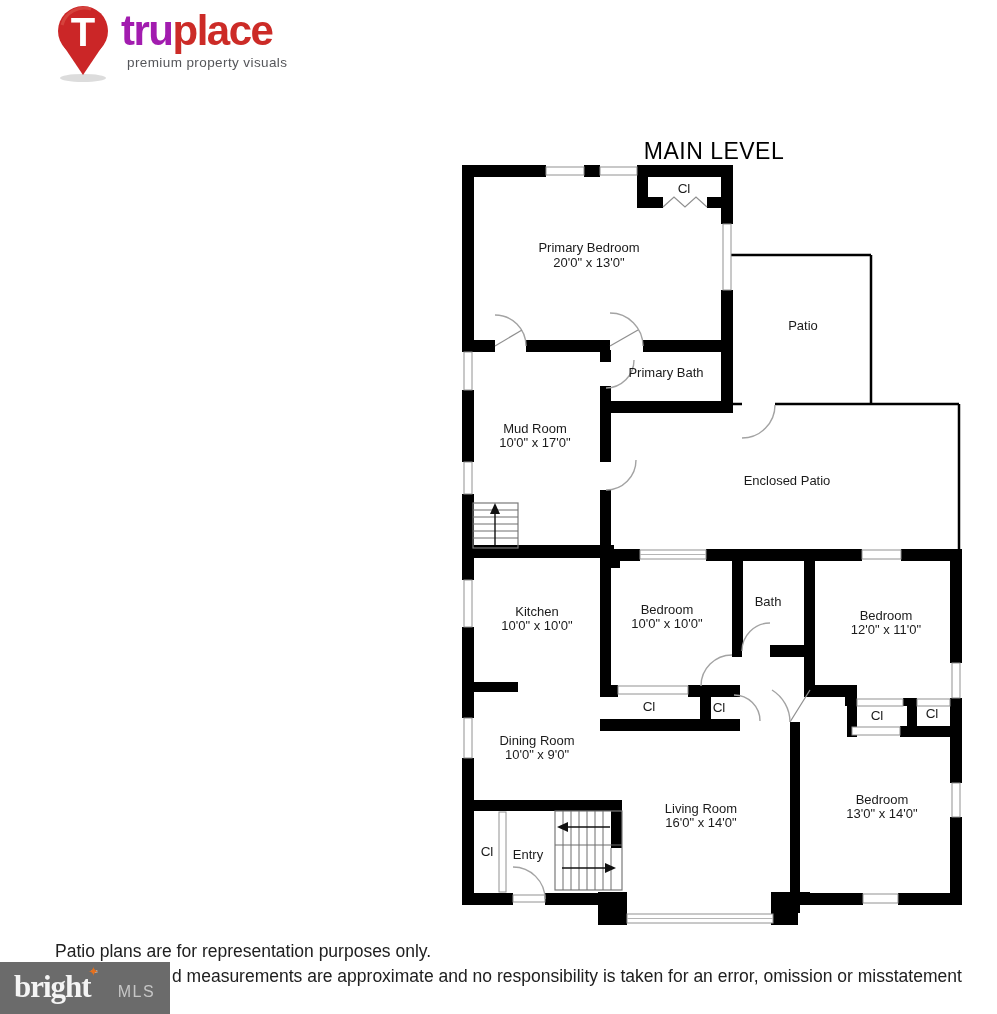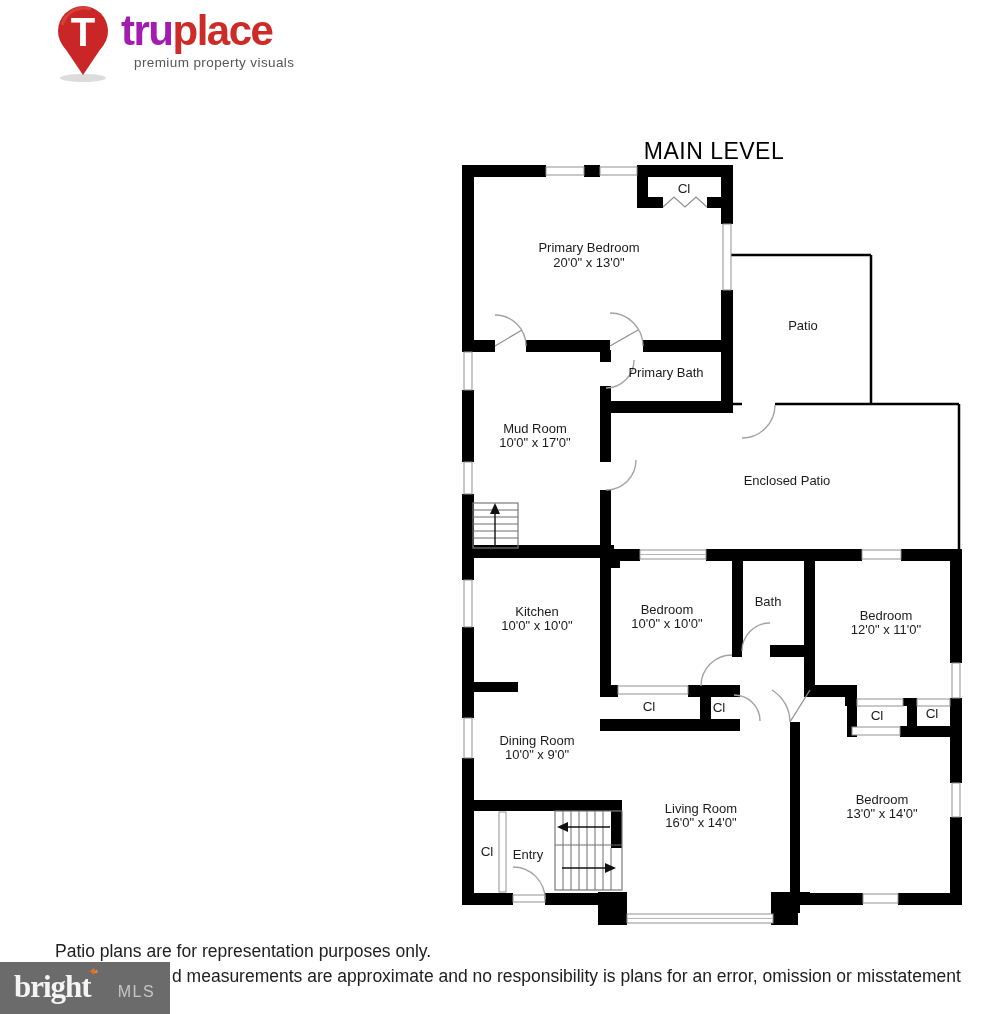--- a/index.html
+++ b/index.html
@@ -6,21 +6,21 @@
   body{width:997px;height:1014px;position:relative;overflow:hidden;
        font-family:"Liberation Sans", sans-serif;}
 
   
   .tru-logo{position:absolute;left:55px;top:5px;width:260px;height:78px;display:flex;}
   .tru-pin{flex:0 0 58px;}
   .tru-words{margin-left:8px;padding-top:6px;}
   .tru-name{font-size:42px;font-weight:bold;letter-spacing:-1.5px;line-height:40px;}
   .tru-name .pre{color:#a21caf;}
   .tru-name .suf{color:#cc2b27;text-align:center;}
-  .tru-tagline{color:#55565a;font-size:13.5px;letter-spacing:.4px;margin-top:4px;margin-left:13px;}
+  .tru-tagline{color:#55565a;font-size:13.5px;letter-spacing:.4px;margin-top:4px;margin-left:6px;}
 
   
   svg.plan{position:absolute;left:0;top:0;}
   .wall{fill:#000;}
   .thin{stroke:#000;stroke-width:2.5;fill:none;}
   .win{fill:#fff;stroke:#929292;stroke-width:1;}
   .midline{stroke:#b5b5b5;stroke-width:1;}
   .arc{fill:none;stroke:#a3a3a3;stroke-width:1.4;}
   .leaf{stroke:#8f8f8f;stroke-width:1.2;fill:none;}
   .stairbox{fill:none;stroke:#7a7a7a;stroke-width:1.2;}
@@ -224,18 +224,18 @@
     <text class="rlabel" x="701" y="813">Living Room</text>
     <text class="rlabel" x="701" y="827">16'0" x 14'0"</text>
     <text class="rlabel" x="882" y="804">Bedroom</text>
     <text class="rlabel" x="882" y="818">13'0" x 14'0"</text>
     <text class="cl" x="487" y="856">Cl</text>
     <text class="rlabel" x="528" y="859">Entry</text>
   </g>
 </svg>
 
 <div class="foot1">Patio plans are for representation purposes only.</div>
-<div class="foot2">d measurements are approximate and no responsibility is plans for an error, omission or misstatement</div>
+<div class="foot2">d measurements are approximate and no responsibility is taken for an error, omission or misstatement</div>
 
 <div class="mls-box">
   <div class="mls-inner"><span class="mls-brand">bright</span><span class="mls-tm">™</span><span class="mls-suffix">MLS</span></div>
   <span class="mls-star">✦</span>
 </div>
 
 </body></html>

